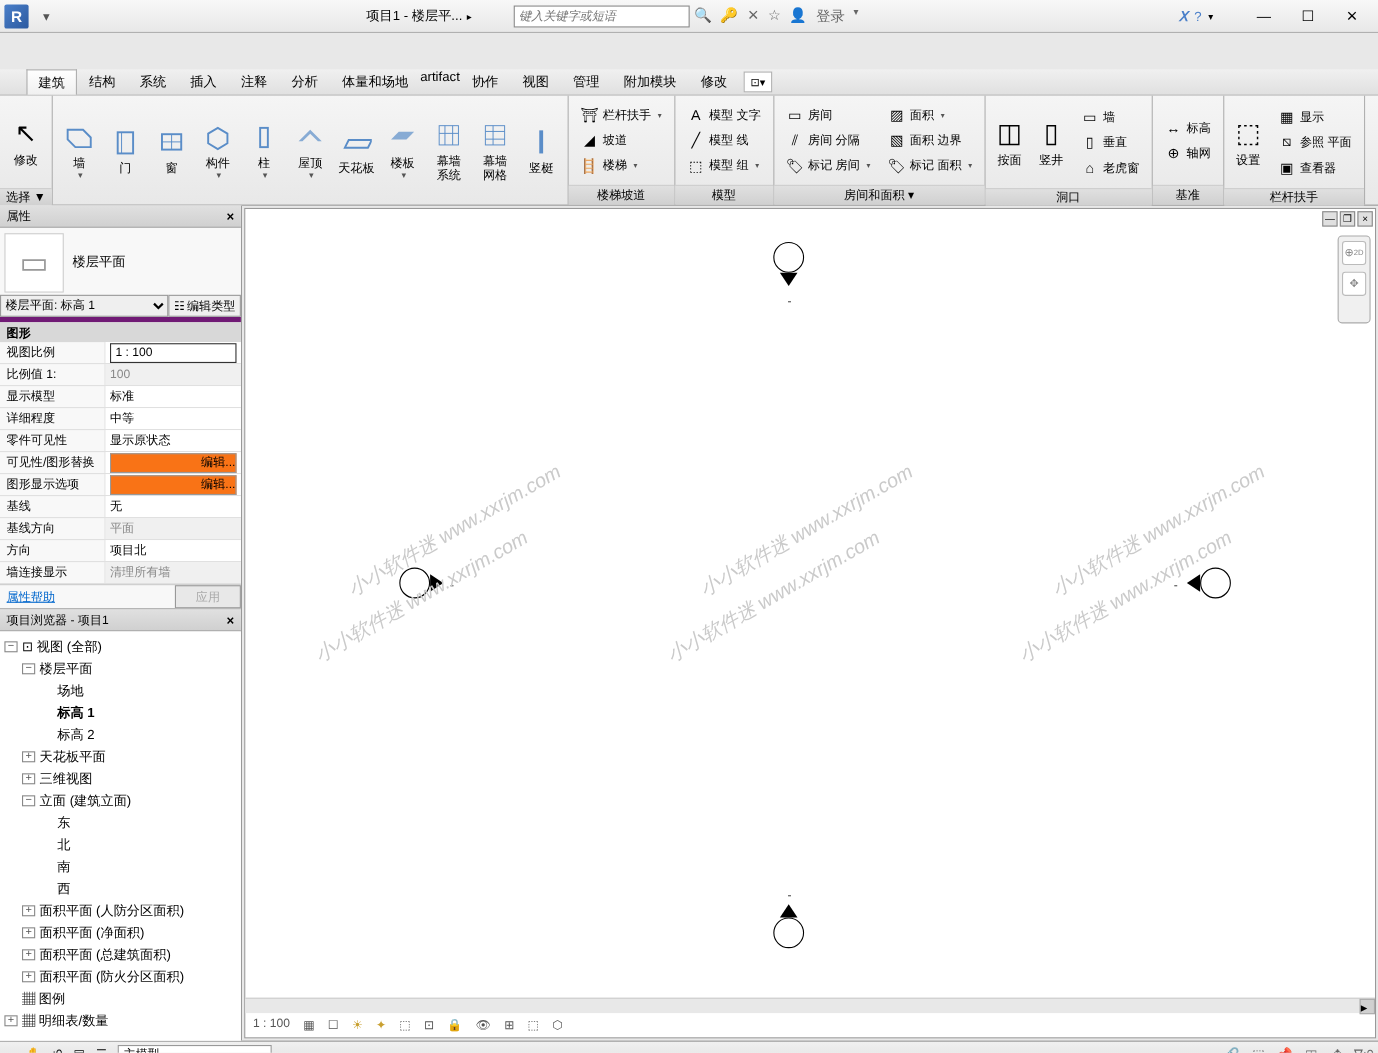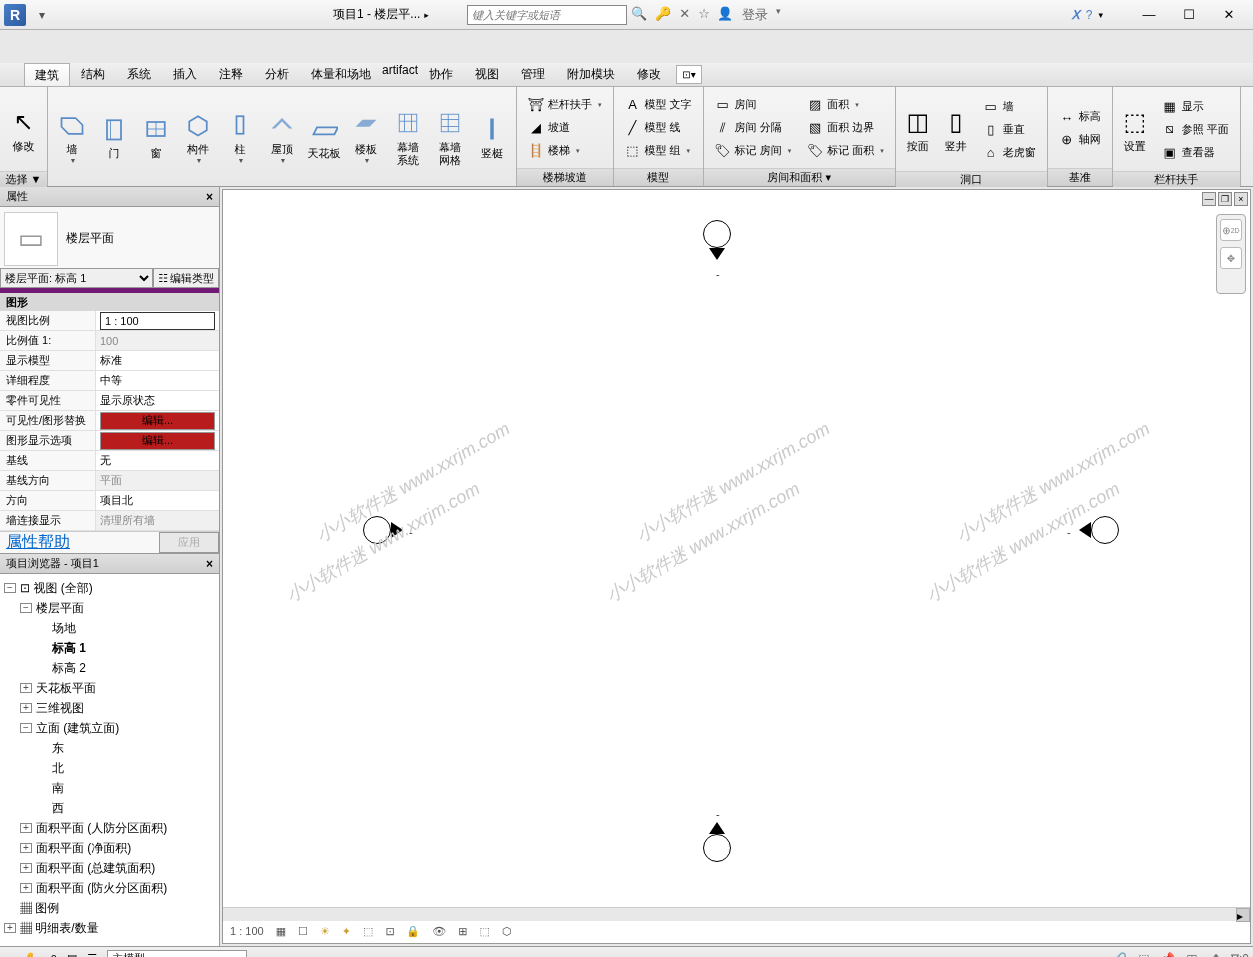--- a/index.html
+++ b/index.html
@@ -50,23 +50,23 @@
 .type-img { width: 54px; height: 54px; background: #fff; border: 1px solid #ccc; display: flex; align-items: center; justify-content: center; font-size: 28px; color: #999; }
 .type-row { height: 22px; display: flex; align-items: flex-end; border-bottom: 5px solid #701a75; font-size: 11px; }
 .type-row select { flex: 1; height: 20px; font-size: 11px; border: 1px solid #999; }
 .edit-type-btn { padding: 0 4px; height: 20px; font-size: 11px; border: 1px solid #999; background: #f0f0f0; cursor: pointer; display:flex; align-items:center; gap:2px;}
 .prop-section-hdr { height: 18px; background: #d8d8d8; padding: 0 6px; font-size: 11px; font-weight: bold; display: flex; align-items: center; text-align: center; }
 .prop-row { height: 20px; display: flex; border-bottom: 1px solid #e0e0e0; font-size: 11px; }
 .prop-row .k { width: 96px; padding: 0 6px; display: flex; align-items: center; border-right: 1px solid #e0e0e0; overflow: hidden; }
 .prop-row .v { flex: 1; padding: 0 4px; display: flex; align-items: center; background: #fff; }
 .prop-row .v.disabled { color: #888; background: #f0f0f0; }
 .prop-row .v input { width: 100%; border: 1px solid #333; height: 18px; font-size: 11px; padding: 0 4px; }
-.prop-row .v button { width: 100%; height: 18px; font-size: 11px; background: #b91c1c; border: 1px solid #999; cursor: pointer; }
+.prop-row .v button { width: 100%; height: 18px; font-size: 11px; background: #f97316; border: 1px solid #999; cursor: pointer; text-align: right; }
 .props-footer { height: 22px; display: flex; align-items: center; border-top: 1px solid #ccc; }
-.props-footer a { color: #0066cc; text-decoration: underline; padding: 0 6px; font-size: 16px; }
+.props-footer a { color: #0066cc; text-decoration: underline; padding: 0 6px; font-size: 11px; }
 .props-footer button { margin-left: auto; padding: 2px 18px; font-size: 11px; background: #e8e8e8; border: 1px solid #999; }
 
 
 .browser-panel { flex: 1; overflow-y: auto; background: #fff; }
 .tree { padding: 4px; font-size: 12px; }
 .tree-node { display: flex; align-items: center; height: 20px; cursor: pointer; white-space: nowrap; }
 .tree-toggle { width: 12px; text-align: center; font-size: 10px; color: #555; border: 1px solid #888; height: 10px; line-height: 8px; margin-right: 4px; background:#fff;}
 .tree-spacer { display: inline-block; }
 .tree-bold { font-weight: bold; text-align: right; }
 

